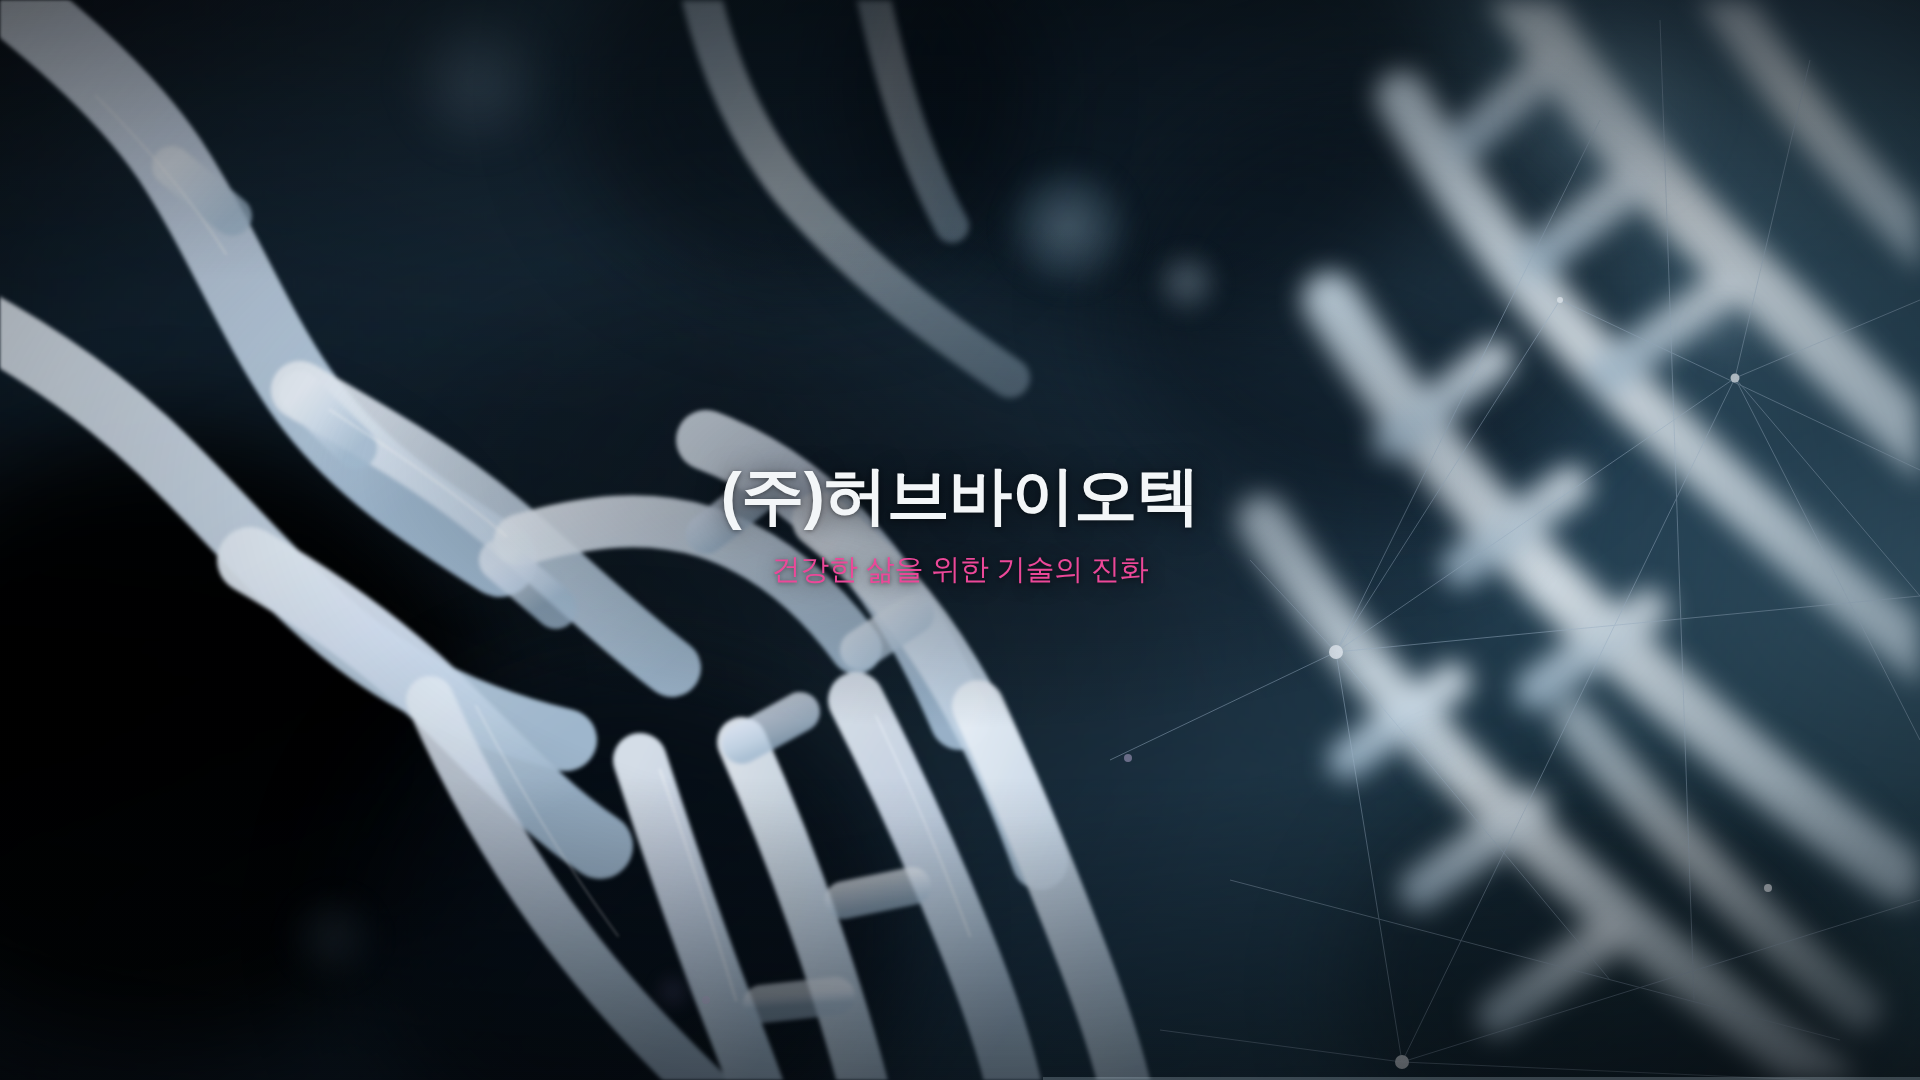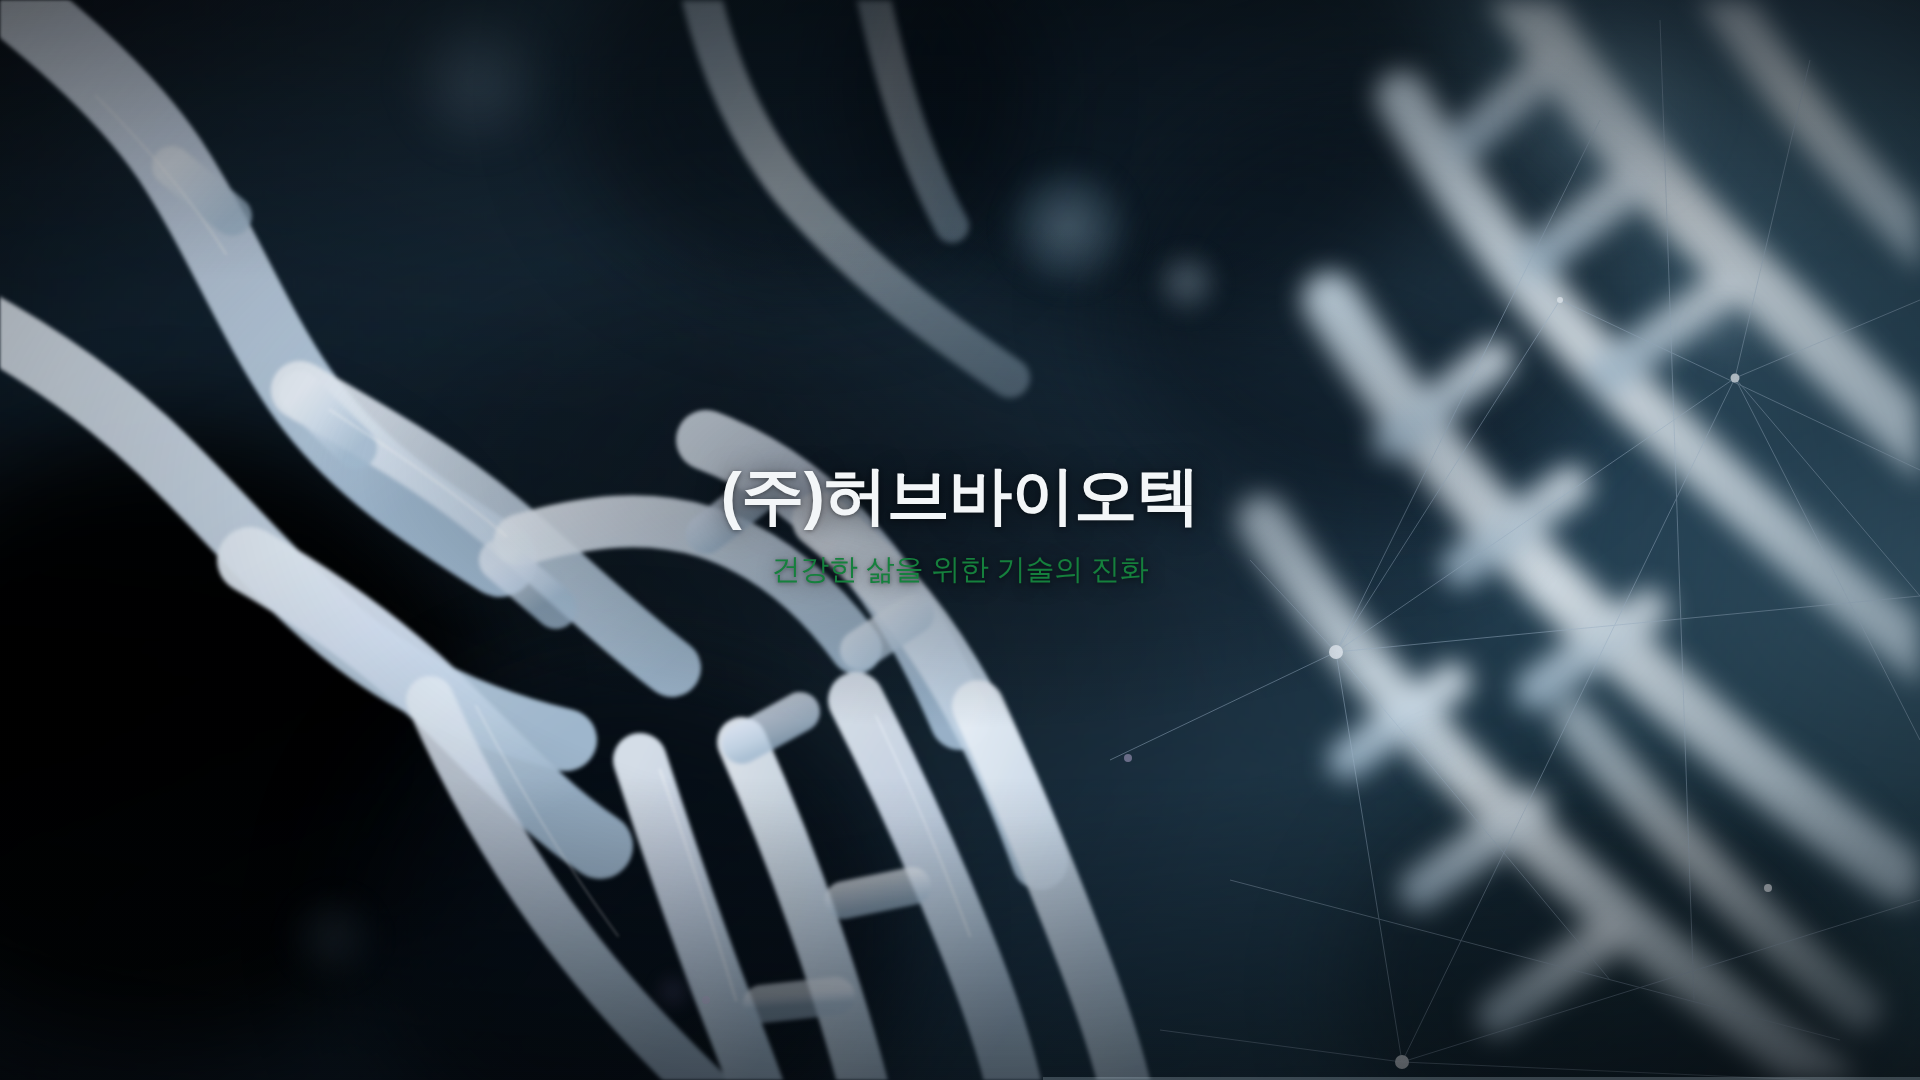--- a/index.html
+++ b/index.html
@@ -152,21 +152,21 @@
     text-shadow: 0 2px 26px rgba(0,0,0,0.58), 0 1px 5px rgba(0,0,0,0.42);
     transform: translateY(-16px);
   }
   .hero-subtitle {
     margin: 0;
     margin-top: 17px;
     font-size: 29px;
     line-height: 1.4;
     font-weight: 500;
     letter-spacing: -0.2px;
-    color: #15803d;
+    color: #ec4899;
     text-shadow: 0 2px 18px rgba(0,0,0,0.52), 0 1px 4px rgba(0,0,0,0.40);
     transform: translateY(-16px);
   }
 
   
   .bottom-hairline {
     position: absolute;
     left: 1043px;
     bottom: 0;
     width: 877px;

